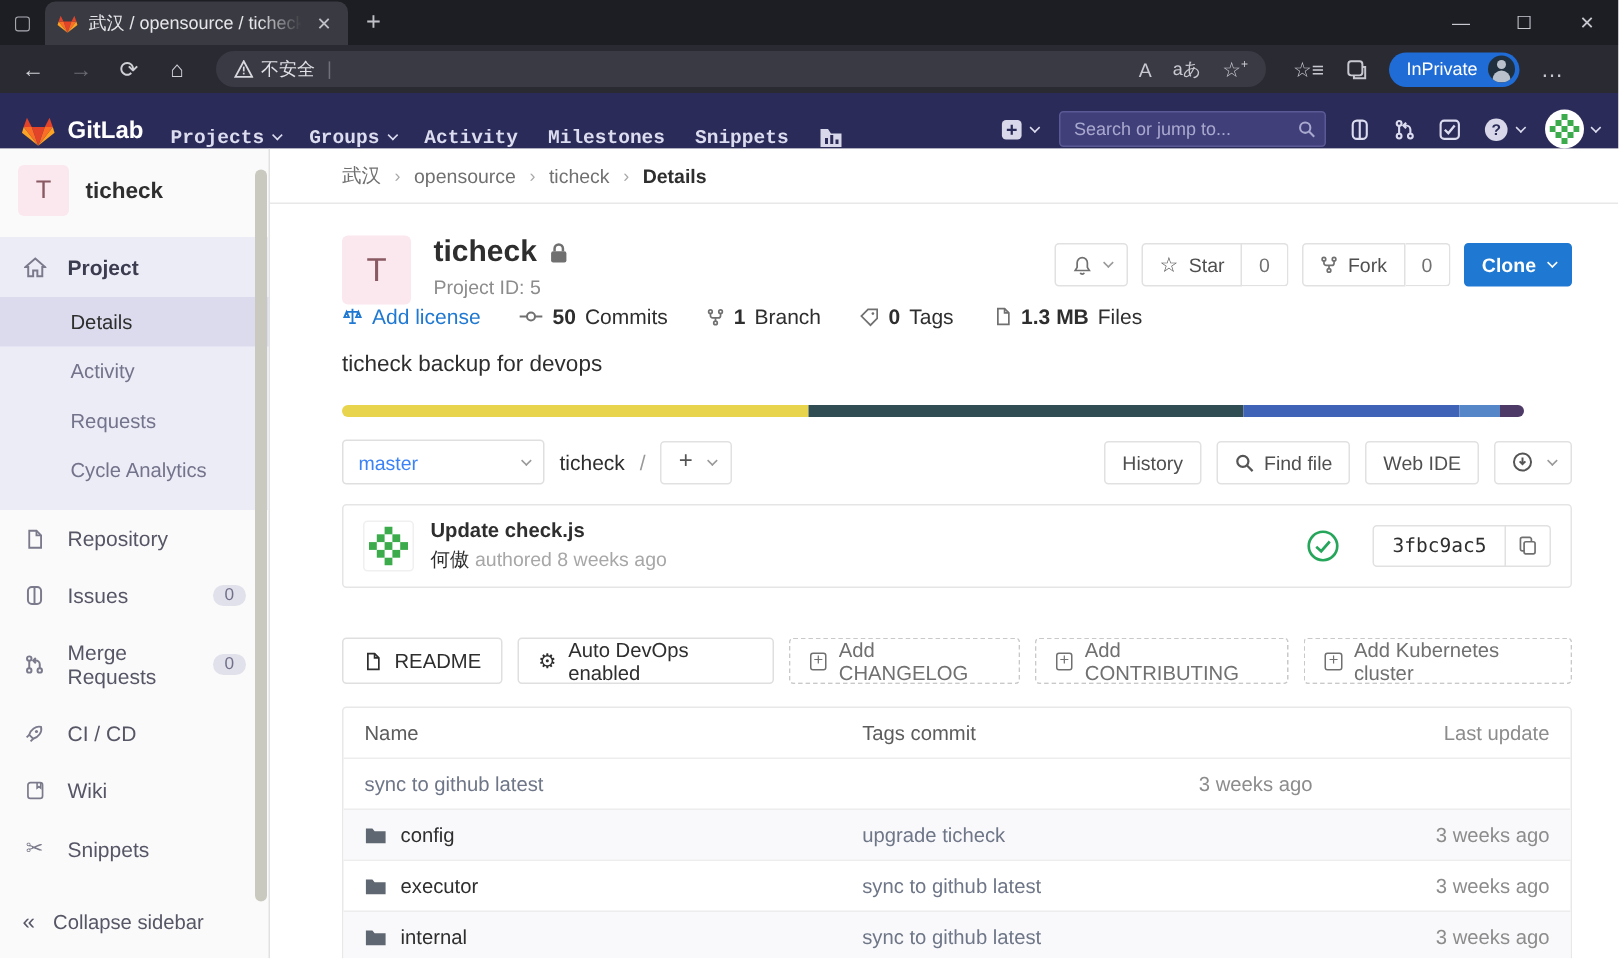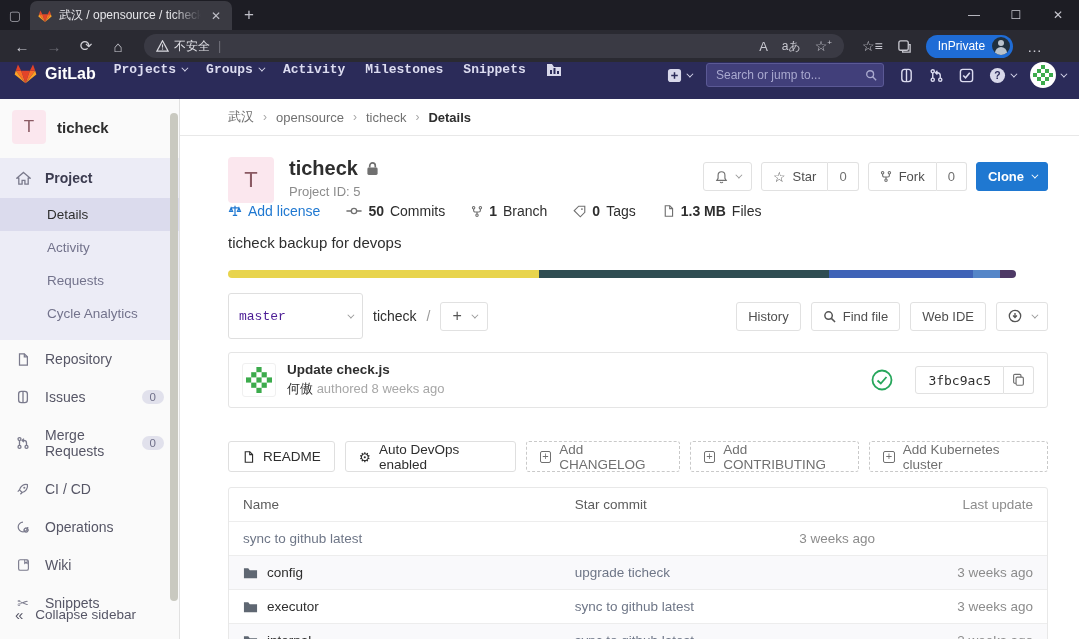--- a/index.html
+++ b/index.html
@@ -27,21 +27,21 @@
   .url-host { color:#ececf0; font-weight:700; }
   .url-path { color:#9a9aa4; }
   .ab-trail { margin-left:auto; display:flex; align-items:center; gap:14px; color:#c8c8d0; font-size:12px; }
   .after-bar { display:flex; align-items:center; gap:14px; margin-left:14px; color:#c8c8d0; }
   .inprivate { background:#1f6cd6; color:#fff; border-radius:12px; height:23px; display:flex; align-items:center; gap:7px; padding:0 3px 0 12px; font-size:12px; }
   .ip-avatar { width:18px; height:18px; border-radius:50%; background:#20303e; position:relative; overflow:hidden; }
   .ip-avatar::before { content:""; position:absolute; left:6px; top:3px; width:6px; height:6px; border-radius:50%; background:#b9c2cc; }
   .ip-avatar::after { content:""; position:absolute; left:3px; top:10px; width:12px; height:8px; border-radius:6px 6px 0 0; background:#b9c2cc; }
 
   
-  .glnav { height:37px; background:#2b2b59; display:flex; align-items:flex-start; padding:0 14px; gap:18px; flex:0 0 37px; }
+  .glnav { height:37px; background:#2b2b59; display:flex; align-items:flex-end; padding:0 14px; gap:18px; flex:0 0 37px; }
   .brand { display:flex; align-items:center; gap:8px; color:#fff; font-size:16px; font-weight:700; }
   .glnav-links { display:flex; align-items:center; gap:20px; }
   .gl-link { color:#dcdcf0; font-size:13px; font-weight:600; display:flex; align-items:center; gap:5px;font-family:Liberation Mono, monospace; }
   .glnav-right { margin-left:auto; display:flex; align-items:center; gap:15px; }
   .gl-search { width:178px; height:24px; background:#413f7a; border:1px solid #5b5995; border-radius:3px; color:#d8d8ee; font-size:12px; padding:0 24px 0 9px; font-family:inherit; }
   .gl-search::placeholder { color:#a9a9cf; }
   .searchwrap { position:relative; display:flex; align-items:center; }
   .searchwrap .mag { position:absolute; right:7px; color:#a9a9cf; }
   .cv { display:inline-block; width:7px; height:7px; border-right:1.5px solid currentColor; border-bottom:1.5px solid currentColor; transform:rotate(45deg) translateY(-2px); }
   .cv.sm { width:5px; height:5px; }
@@ -92,21 +92,21 @@
   .stat b { font-weight:700; }
   .linkblue { color:#1f78d1; }
   .linkblue .ic { color:#1f78d1; }
 
   .desc { margin-top:15px; font-size:15px; color:#2e2e2e; }
 
   .langbar { margin-top:19px; margin-right:32px; height:8px; border-radius:4px; overflow:hidden; display:flex; }
   .langbar span { height:100%; }
 
   .branchrow { margin-top:15px; display:flex; align-items:center; gap:10px; }
-  .select { width:135px; height:46px; border:1px solid #dfdfdf; border-radius:3px; background:#fff; display:flex; align-items:center; justify-content:space-between; padding:0 10px; font-size:13px; color:#4c1d95;font-family:Liberation Mono, monospace; }
+  .select { width:135px; height:30px; border:1px solid #dfdfdf; border-radius:3px; background:#fff; display:flex; align-items:center; justify-content:space-between; padding:0 10px; font-size:13px; color:#3b82f6; }
   .select .cv, .btn .cv { color:#999; }
   .pathsep { color:#999; }
   .spacer { flex:1; }
 
   .commitbox { margin-top:13px; border:1px solid #e5e5e5; border-radius:3px; padding:9px 13px; display:flex; align-items:center; }
   .ci-avatar { width:34px; height:34px; border-radius:3px; background:#fff; border:1px solid #f0f0f0; display:flex; align-items:center; justify-content:center; }
   .ci-text { margin-left:11px; }
   .ci-title { font-size:13.5px; font-weight:700; color:#2e2e2e; }
   .ci-meta { font-size:13px; color:#a7a7a7; margin-top:3px; }
   .ci-meta .author { color:#2e2e2e; }
@@ -368,30 +368,20 @@
           <svg width="14" height="14" viewBox="0 0 16 16">
               <path d="M13 3 C9 2 5 5 4 9 L7 12 C11 11 14 7 13 3 Z" fill="none" stroke="currentColor" stroke-width="1.4"></path>
               <circle cx="9.5" cy="6.5" r="1.2" fill="currentColor"></circle>
               <path d="M4 9 L2 11 M7 12 L5 14" stroke="currentColor" stroke-width="1.4"></path>
             </svg>
         </span>
         <span>CI / CD</span>
       </div>
       <div class="sb-item">
         <span class="ic">
-          <svg width="14" height="14" viewBox="0 0 16 16" fill="none" stroke="currentColor" stroke-width="1.4">
-              <path d="M13.5 8 A5.5 5.5 0 1 1 8 2.5"></path>
-              <circle cx="11.5" cy="11.5" r="2.2"></circle>
-              <path d="M11.5 8.6 v1 M11.5 13.4 v1 M14.4 11.5 h-1 M9.6 11.5 h-1"></path>
-            </svg>
-        </span>
-        <span>Operations</span>
-      </div>
-      <div class="sb-item">
-        <span class="ic">
           <svg width="13" height="14" viewBox="0 0 16 16">
               <rect x="2" y="1.5" width="12" height="13" rx="2" fill="none" stroke="currentColor" stroke-width="1.4"></rect>
               <path d="M9.5 1.5 V6 L11 4.8 12.5 6 V1.5" fill="none" stroke="currentColor" stroke-width="1.3"></path>
             </svg>
         </span>
         <span>Wiki</span>
       </div>
       <div class="sb-item">
         <span class="ic">✂</span>
         <span>Snippets</span>
@@ -610,21 +600,21 @@
           </span>
           <span class="ob dashed">
             <span class="plusbox">+</span>
             <span>Add Kubernetes cluster</span>
           </span>
         </div>
 
         <div class="tree">
           <div class="tr head">
             <span>Name</span>
-            <span>Star commit</span>
+            <span>Tags commit</span>
             <span class="cell-upd">Last update</span>
           </div>
           <div class="tr row">
             <span class="cell-commit">sync to github latest</span>
             <span class="cell-upd">3 weeks ago</span>
           </div>
           <div class="tr row">
             <span class="cell-name">
                 <span class="ic">
                   <svg width="15" height="15" viewBox="0 0 16 16">

